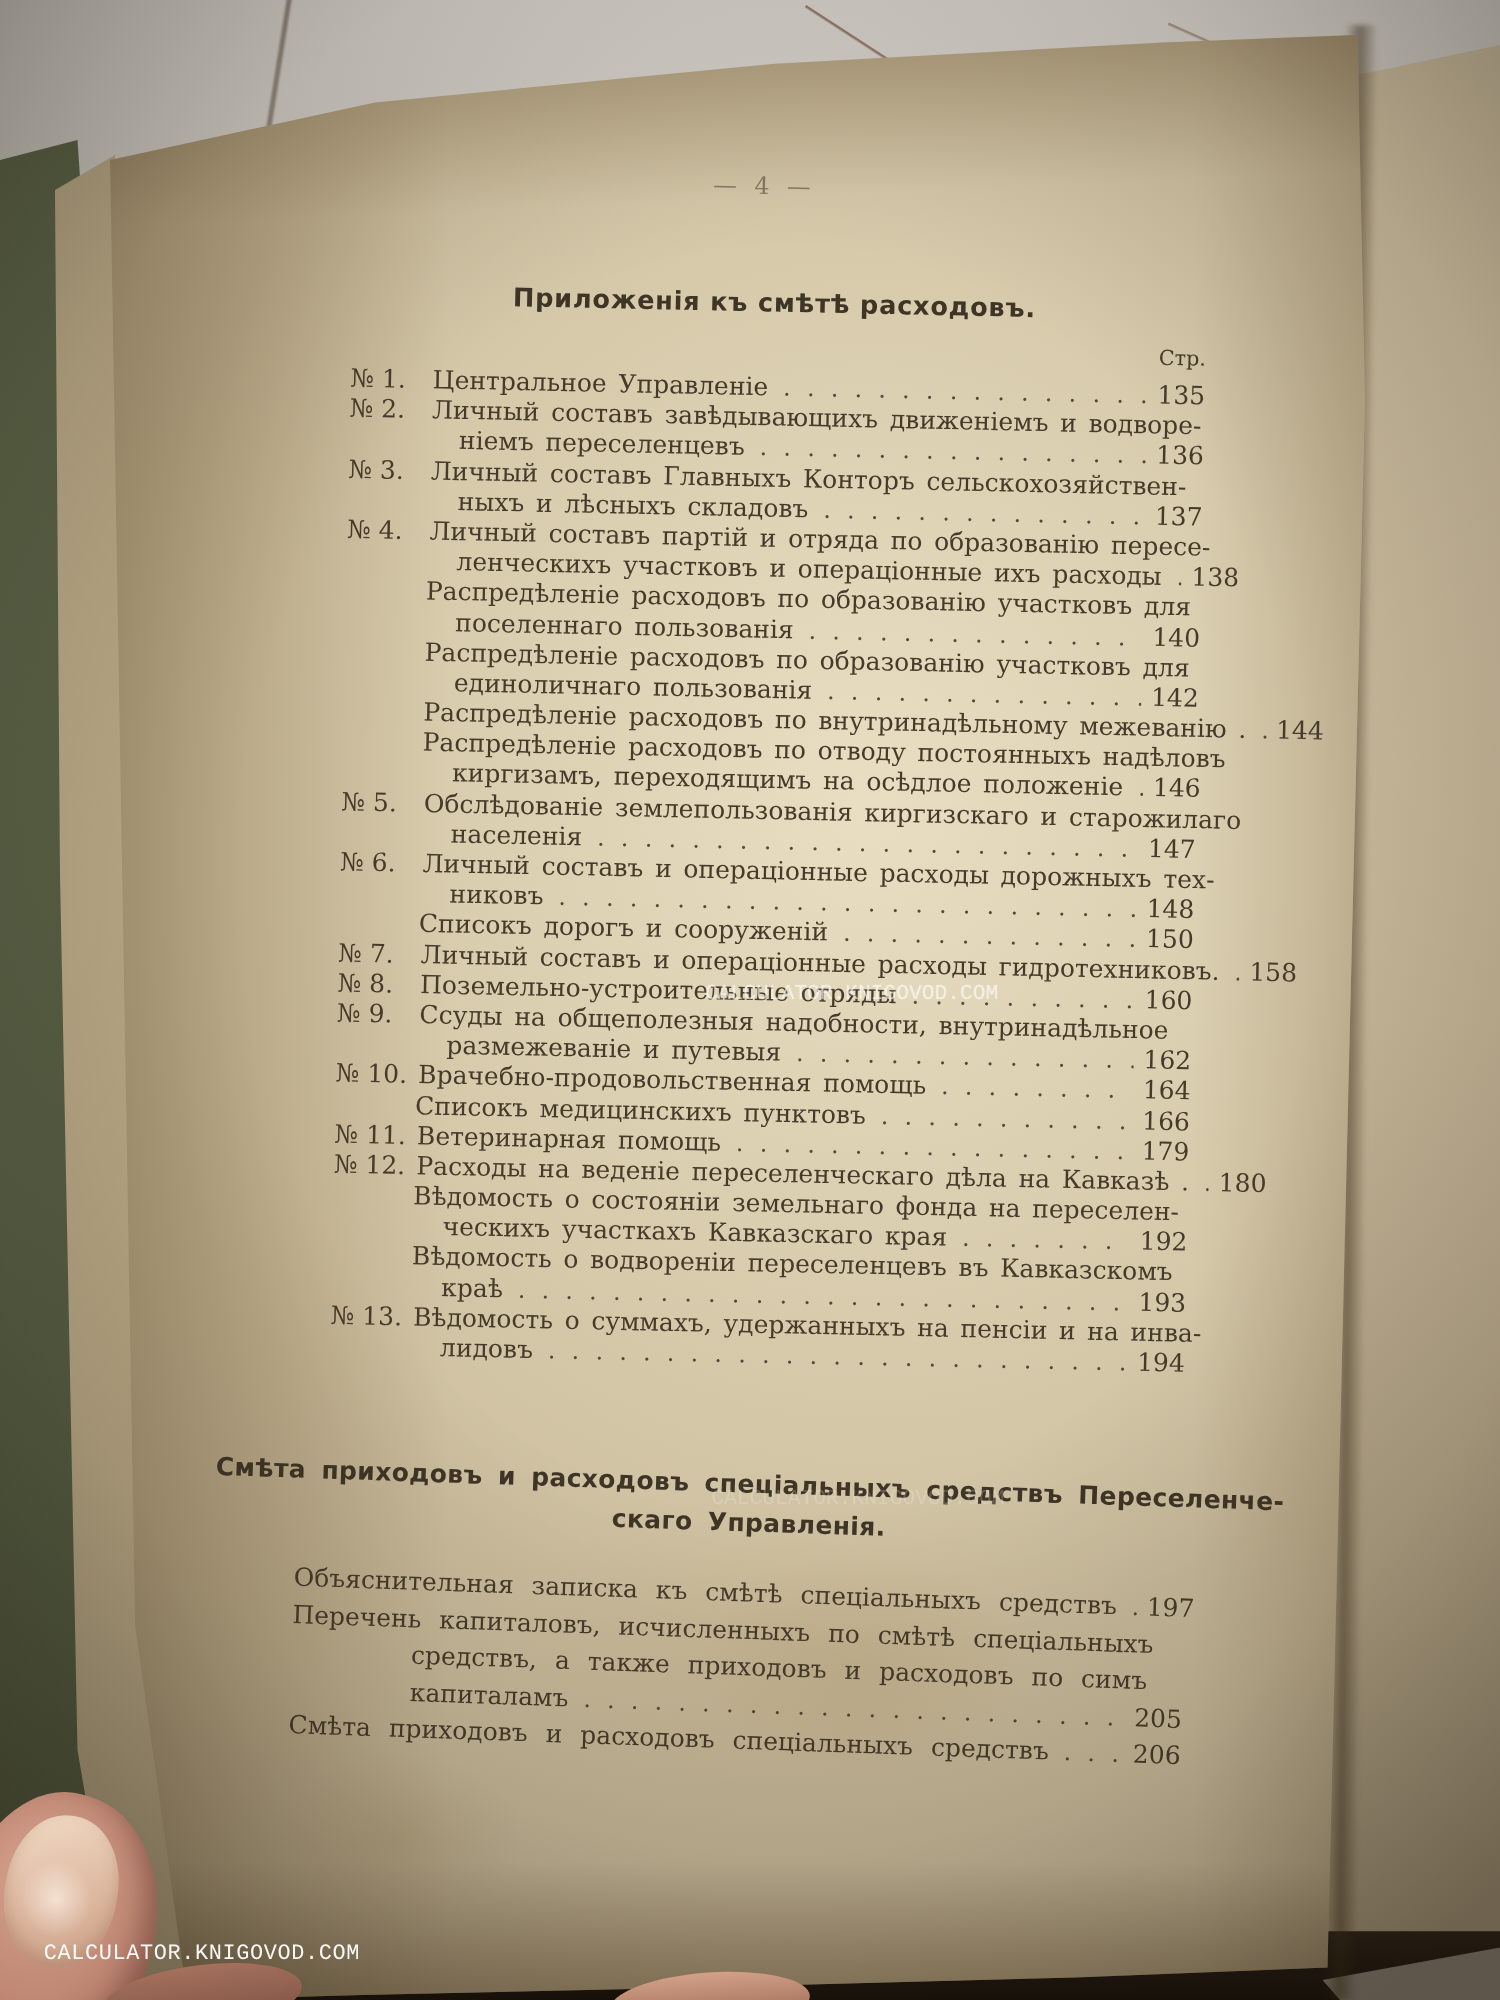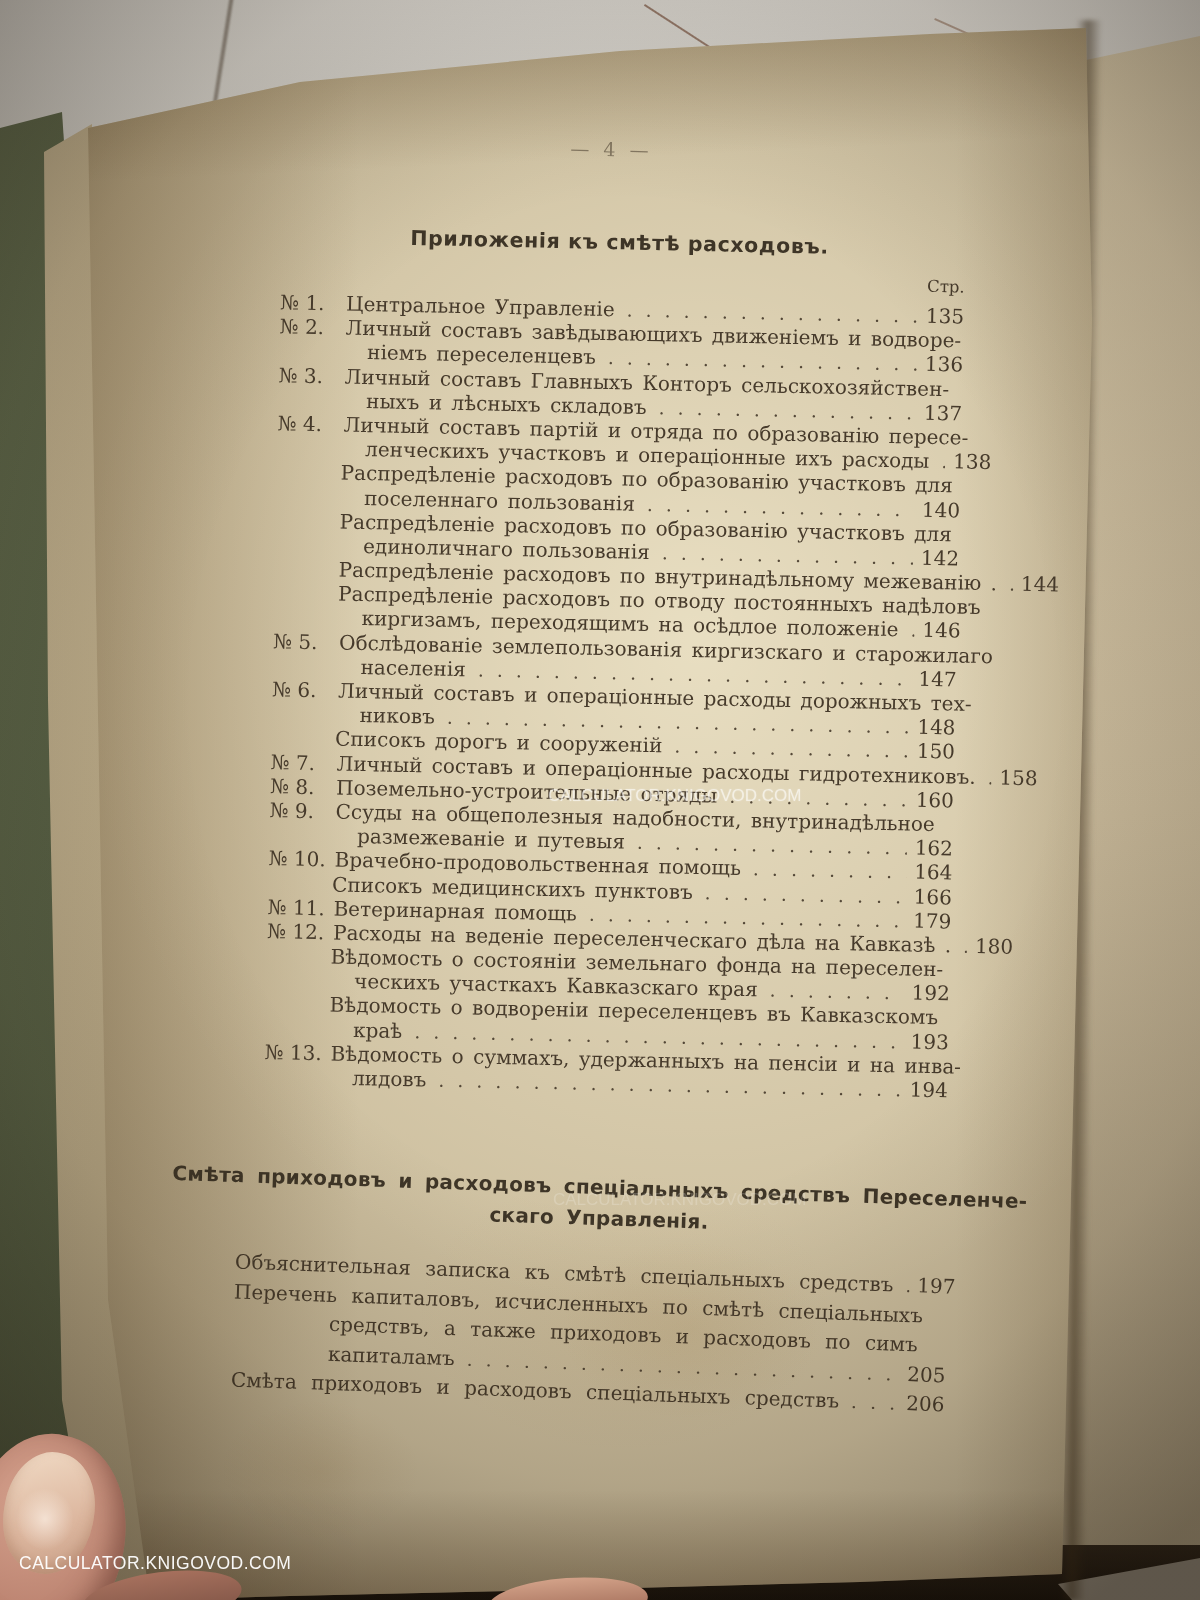--- a/index.html
+++ b/index.html
@@ -85,22 +85,22 @@
     letter-spacing:.3px;word-spacing:5px;line-height:31px;color:#3e3527;
     transform:rotate(.7deg);}
   .sec2{position:absolute;left:246px;top:1262px;width:714px;font-size:20px;
     transform:rotate(.8deg);}
   .sec2 .row{height:29.6px;}
   .sec2 .txt{word-spacing:8px;}
   .lv-s2{padding-left:0;}
   .lv-s2c{padding-left:96px;}
 
   
-  .wm{font-family:Liberation Sans, sans-serif;position:absolute;z-index:11;
-    white-space:nowrap;}
+  .wm{font-family:Liberation Mono, monospace;position:absolute;z-index:11;
+    white-space:nowrap;margin-left:16px;}
   .wm-center{left:548px;top:786px;font-size:17px;color:rgba(255,255,255,.55);
     text-shadow:0 0 2px rgba(255,255,255,.3);}
   .wm-faint{left:553px;top:1190px;font-size:17px;color:rgba(255,255,255,.2);}
   .wm-corner{left:19px;top:1553px;font-size:17.5px;color:rgba(255,255,255,.95);
     letter-spacing:.5px;z-index:14;}
 
   
   .vignette{position:absolute;left:0;top:0;width:1200px;height:1600px;z-index:12;
     background:radial-gradient(ellipse 900px 1050px at 52% 44%,
       rgba(0,0,0,0) 48%,rgba(38,27,12,.16) 74%,rgba(26,18,8,.42) 100%);

